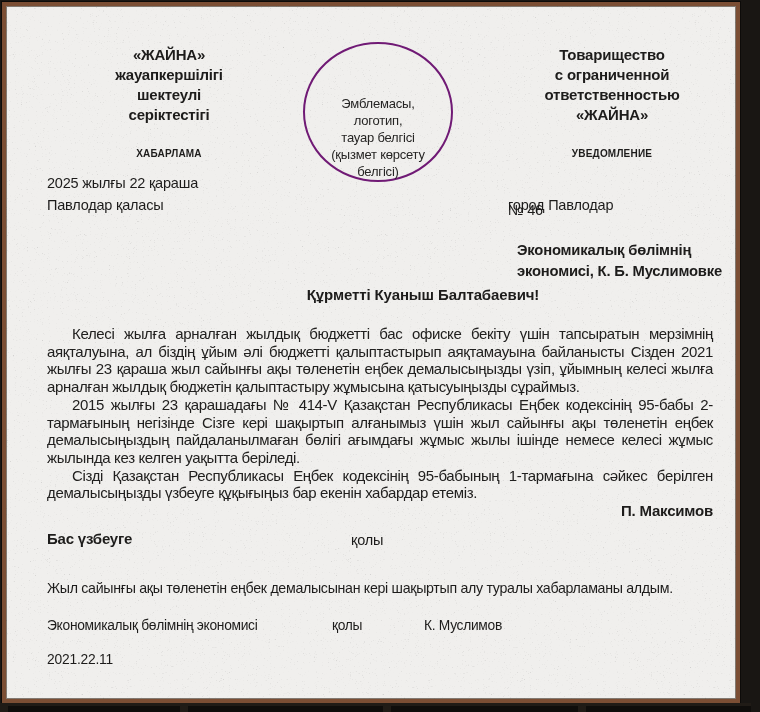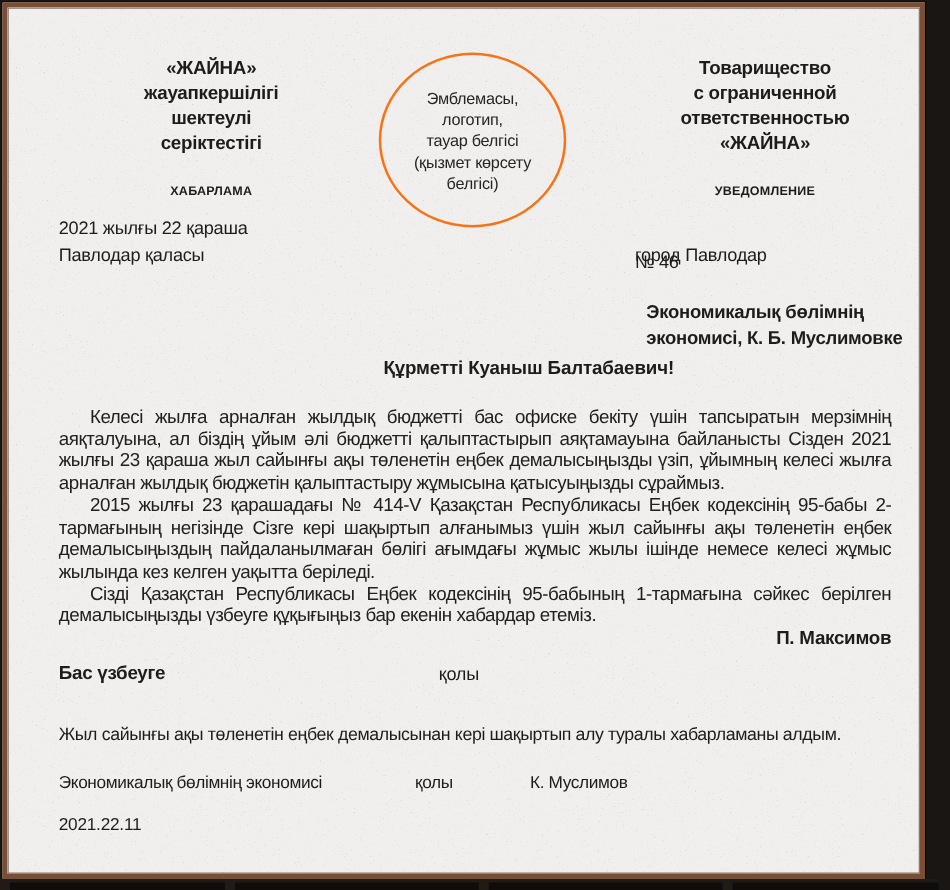--- a/index.html
+++ b/index.html
@@ -9,22 +9,22 @@
         border:4px solid #7b4e34;box-shadow:inset 0 0 0 1px rgba(40,25,12,.55), 0 0 0 1px #0d0b09;
         background:#f0efed;}
   .noise{position:absolute;left:0;top:0;width:100%;height:100%;opacity:.35;pointer-events:none;}
   .abs{position:absolute;}
   .pre{white-space:pre-line;}
   .c{text-align:center;}
   .b{font-weight:bold;}
   .org{width:260px;font-size:15px;line-height:20px;letter-spacing:-.2px;}
   .doc-title{width:260px;font-size:10px;letter-spacing:.2px;}
   .meta{font-size:14.5px;line-height:21.5px;letter-spacing:-.2px;}
-  .emblem{left:297px;top:36px;width:150px;height:140px;border:2px solid #f97316;border-radius:50%;
-          box-sizing:border-box;display:flex;align-items:center;justify-content:center;}
+  .emblem{left:297px;top:36px;width:150px;height:140px;border:2px solid #701a75;border-radius:50%;
+          box-sizing:border-box;display:flex;align-items:flex-end;justify-content:center;}
   .emblem-text{font-size:13px;line-height:17px;letter-spacing:-.2px;color:#262524;}
   .addressee{left:511px;top:234px;font-size:14.8px;line-height:21px;letter-spacing:-.2px;}
   .salutation{left:0;top:280px;width:738px;font-size:15px;letter-spacing:-.1px;margin-left:48px;}
   .body-text{left:41px;top:319px;width:666px;font-size:15px;line-height:17.7px;
              letter-spacing:-.35px;text-align:justify;color:#21201f;}
   .body-text p{margin:0;text-indent:25px;}
   .sig-role{left:41px;top:524px;font-size:15px;letter-spacing:-.2px;}
   .sig-label{left:345px;top:526px;font-size:14.5px;letter-spacing:-.2px;}
   .sig-name{right:23px;top:496px;font-size:15px;letter-spacing:-.2px;}
   .ack{left:41px;top:574px;width:680px;font-size:14.2px;letter-spacing:-.3px;}
@@ -51,21 +51,21 @@
         <feColorMatrix in="t" type="matrix" values="0 0 0 0 0  0 0 0 0 0  0 0 0 0 0  0.6 0.6 0.6 0 -1.05"></feColorMatrix>
       </filter>
       <rect width="100%" height="100%" filter="url(#paperNoise)"></rect>
     </svg>
 
     <div class="abs org pre c b" style="left:33px;top:39px;">«ЖАЙНА»
 жауапкершілігі
 шектеулі
 серіктестігі</div>
     <div class="abs doc-title c b" style="left:33px;top:142px;">ХАБАРЛАМА</div>
-    <div class="abs meta" style="left:41px;top:167px;">2021 жылғы 22 қараша</div>
+    <div class="abs meta" style="left:41px;top:167px;">2025 жылғы 22 қараша</div>
     <div class="abs meta" style="left:41px;top:189px;">Павлодар қаласы</div>
 
     <div class="abs emblem">
       <div class="emblem-text pre c">Эмблемасы,
 логотип,
 тауар белгісі
 (қызмет көрсету
 белгісі)</div>
     </div>
 

